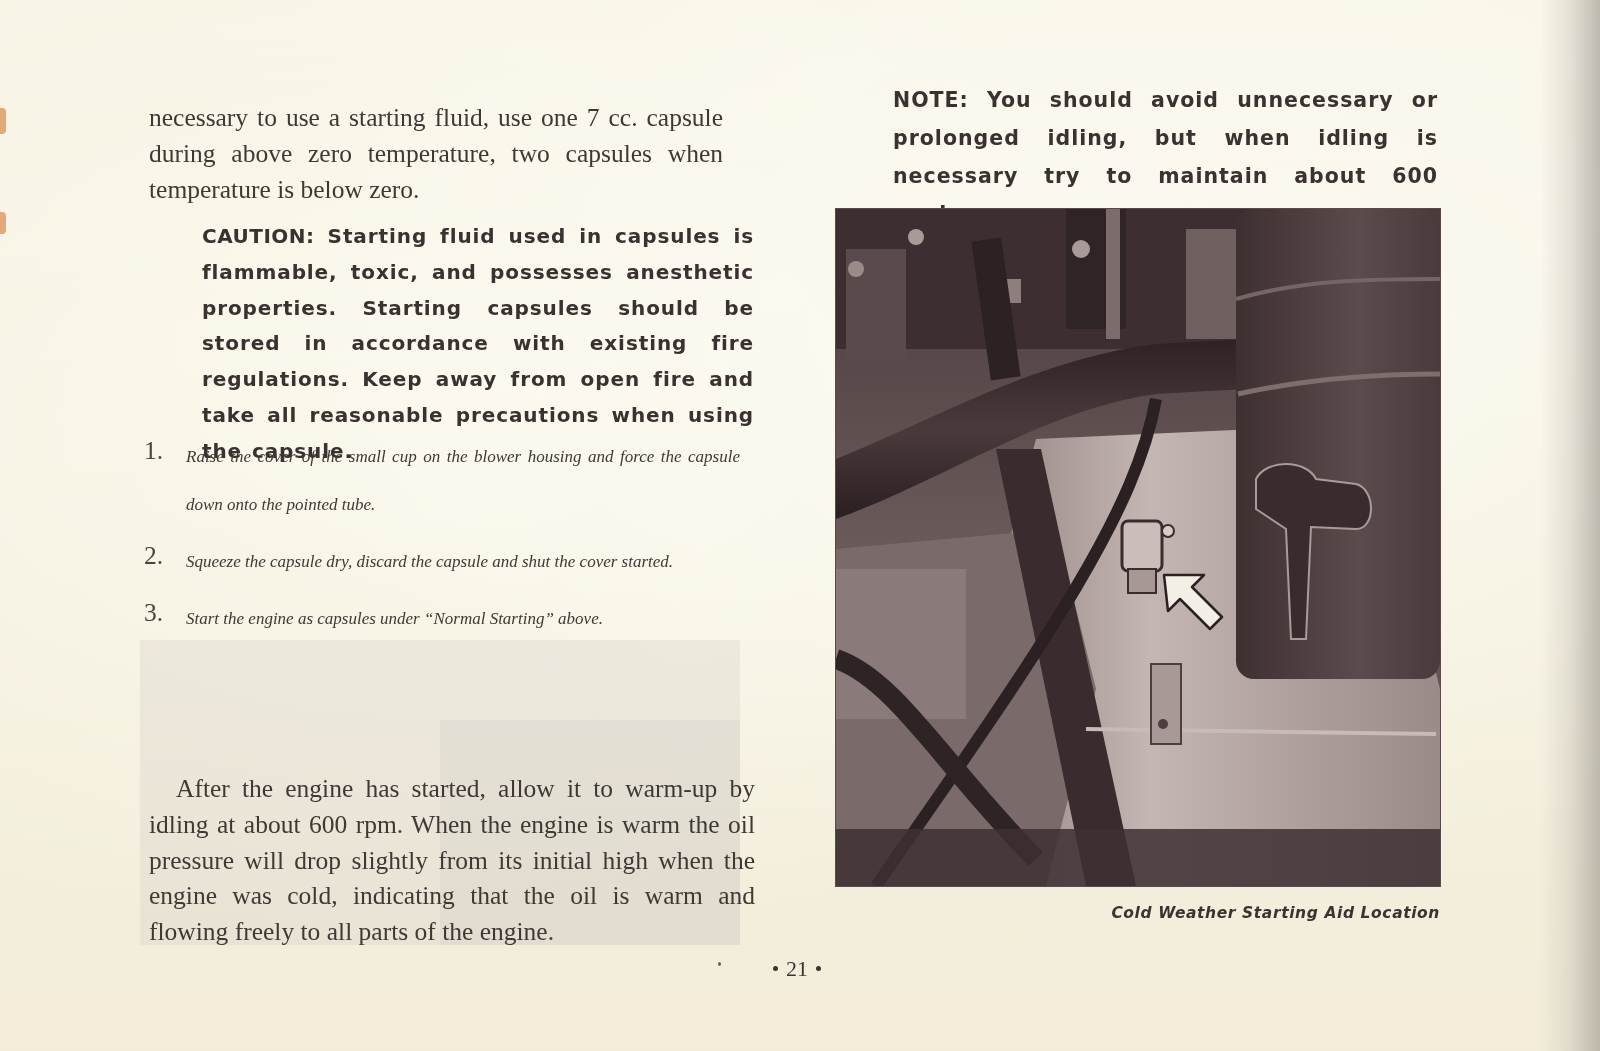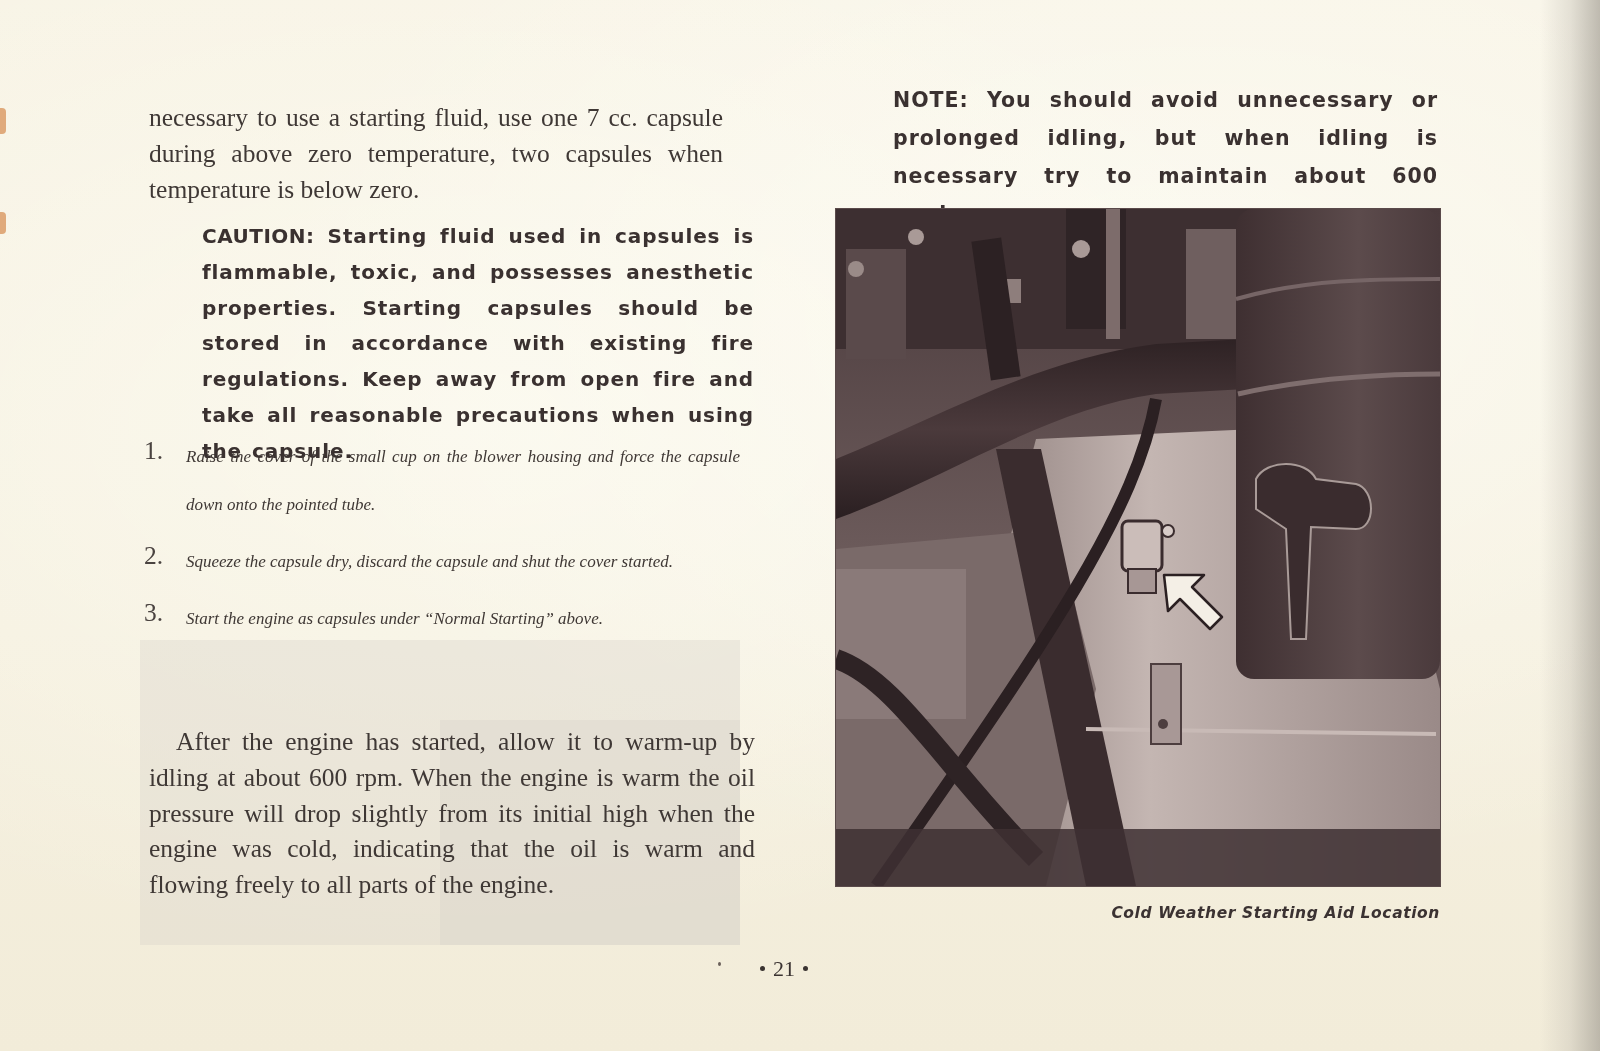--- a/index.html
+++ b/index.html
@@ -109,21 +109,21 @@
       font-size: 17px;
       line-height: 48px;
       color: #3f3835;
       text-align: justify;
       text-align-last: left;
       font-style: italic;
     }
     .after {
       position: absolute;
       left: 133px;
-      top: 708px;
+      top: 755px;
       width: 606px;
       text-indent: 27px;
     }
 
     .note {
       position: absolute;
       left: 893px;
       top: 81px;
       width: 545px;
       font-family: "DejaVu Sans", sans-serif;
@@ -161,21 +161,21 @@
       font-size: 15.5px;
       letter-spacing: 0.6px;
       color: #3b3232;
     }
 
     .page-number {
       position: absolute;
       left: 752px;
       top: 956px;
       width: 90px;
-      text-align: left;
+      text-align: center;
       font-family: "Liberation Serif", serif;
       font-size: 22px;
       color: #3a3331;
     }
     .page-number .dot {
       display: inline-block;
       width: 5px; height: 5px;
       border-radius: 50%;
       background: #3a3331;
       vertical-align: middle;

